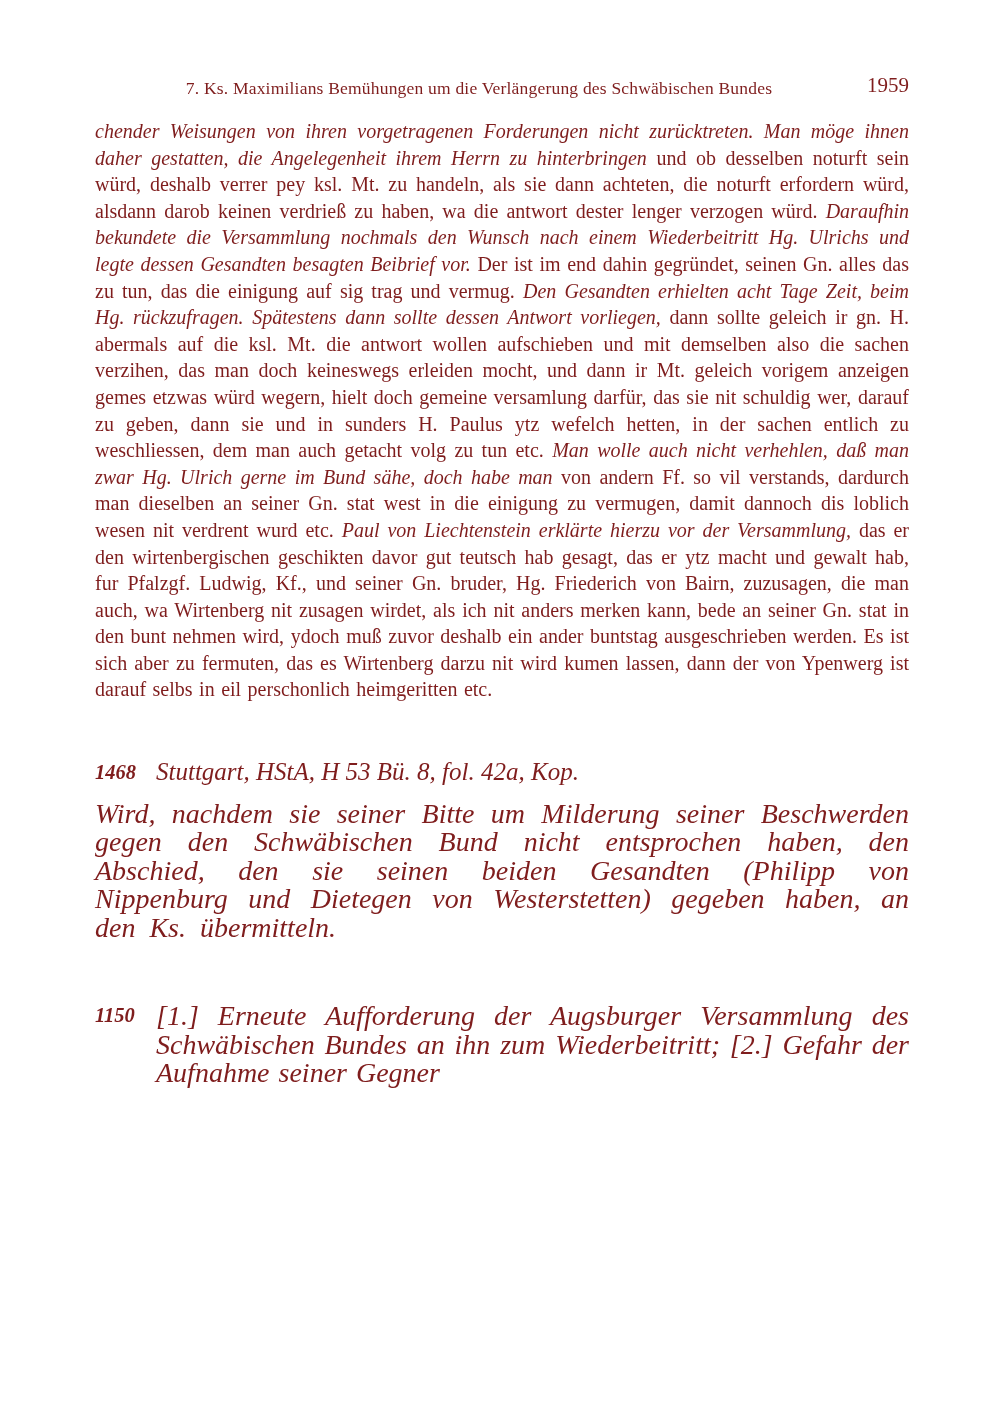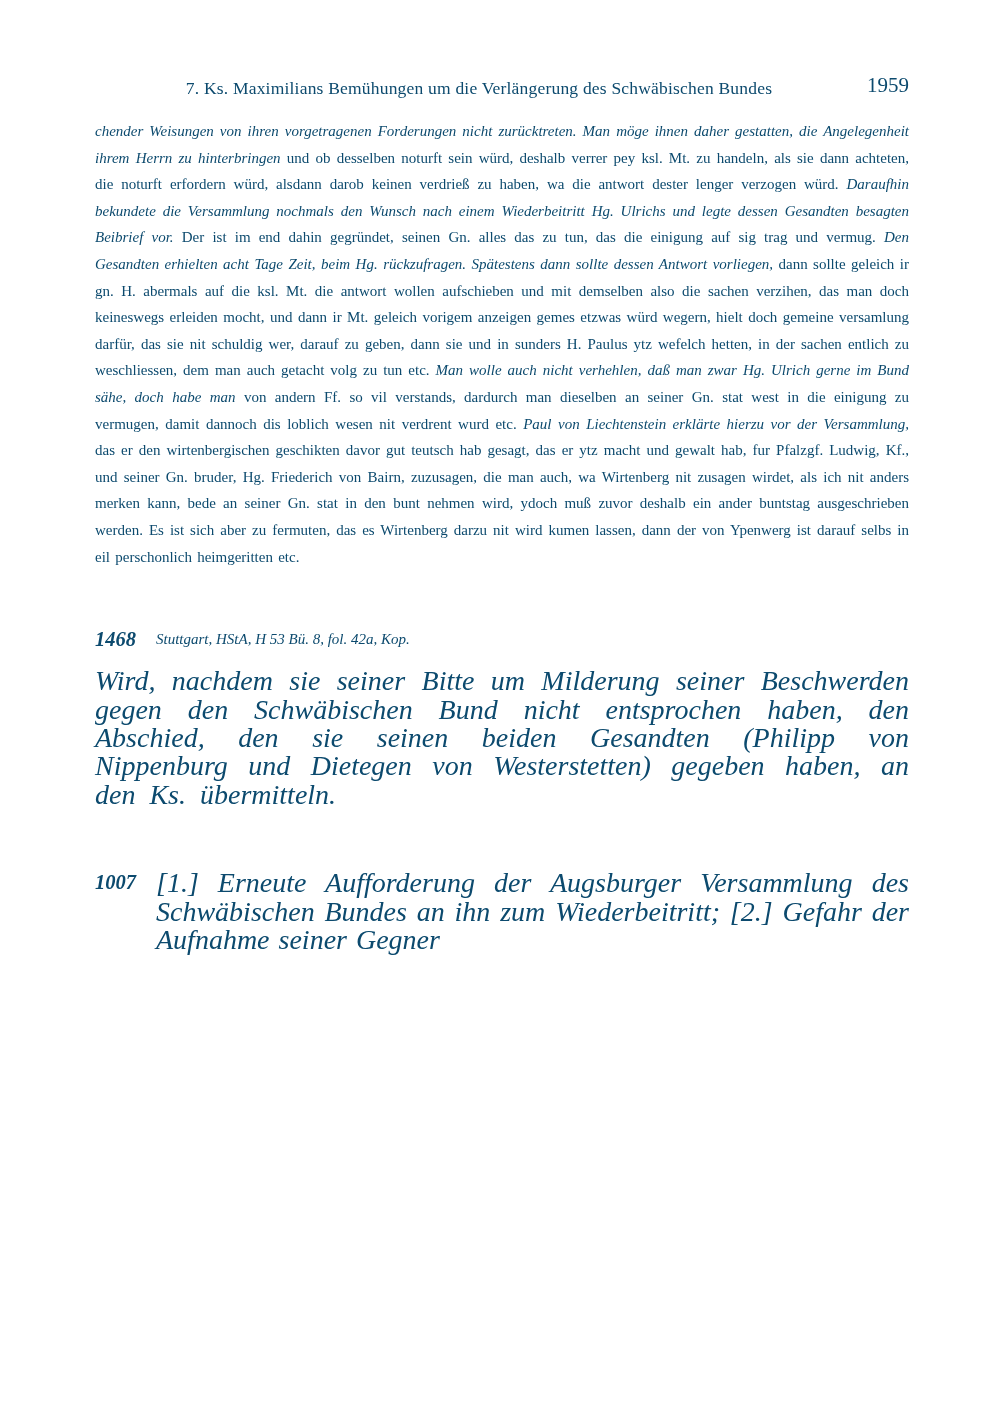--- a/index.html
+++ b/index.html
@@ -2,21 +2,21 @@
 <html lang="de"><head>
 <meta charset="utf-8">
 <style>
   * { margin: 0; padding: 0; box-sizing: border-box; }
   html, body { background: #ffffff; }
   body { width: 1004px; }
   .page {
     width: 1004px;
     height: 1166px;
     background: #ffffff;
-    color: #0c4a6e;
+    color: #7f1d1d;
     font-family: "Liberation Serif", serif;
     padding: 76px 95px 0 95px;
     position: relative;
     overflow: hidden;
   }
   .running-header {
     position: relative;
     height: 28px;
     margin-bottom: 14px;
     font-size: 17.5px;
@@ -28,21 +28,21 @@
     letter-spacing: 0.2px;
     padding-right: 46px;
   }
   .rh-page {
     position: absolute;
     right: 0;
     top: -3px;
     font-size: 21px;
   }
   .body-par {
-    font-size: 15px;
+    font-size: 20px;
     line-height: 26.6px;
     text-align: justify;
     word-spacing: 1.5px;
   }
   .it { font-style: italic; }
   .rm { font-style: normal; }
   .entry { margin-top: 56px; }
   .entry + .entry { margin-top: 60px; }
   .entry-heading {
     position: relative;
@@ -60,21 +60,21 @@
   }
   .date-line {
     margin-top: 13px;
     padding-left: 61px;
     font-size: 19.5px;
     line-height: 26px;
   }
   .source-line {
     margin-top: 19px;
     padding-left: 61px;
-    font-size: 15px;
+    font-size: 25px;
     line-height: 26px;
     font-style: italic;
   }
   .entry-summary {
     margin-top: 15px;
     font-size: 28px;
     line-height: 28.4px;
     font-style: italic;
     text-align: justify;
     word-spacing: 7px;
@@ -97,17 +97,17 @@
 
   <p class="body-par"><span class="it">chender Weisungen von ihren vorgetragenen Forderungen nicht zurücktreten. Man möge ihnen daher gestatten, die Angelegenheit ihrem Herrn zu hinterbringen </span><span class="rm">und ob desselben noturft sein würd, deshalb verrer pey ksl. Mt. zu handeln, als sie dann achteten, die noturft erfordern würd, alsdann darob keinen verdrieß zu haben, wa die antwort dester lenger verzogen würd. </span><span class="it">Daraufhin bekundete die Versammlung nochmals den Wunsch nach einem Wiederbeitritt Hg. Ulrichs und legte dessen Gesandten besagten Beibrief vor. </span><span class="rm">Der ist im end dahin gegründet, seinen Gn. alles das zu tun, das die einigung auf sig trag und vermug. </span><span class="it">Den Gesandten erhielten acht Tage Zeit, beim Hg. rückzufragen. Spätestens dann sollte dessen Antwort vorliegen, </span><span class="rm">dann sollte geleich ir gn. H. abermals auf die ksl. Mt. die antwort wollen aufschieben und mit demselben also die sachen verzihen, das man doch keineswegs erleiden mocht, und dann ir Mt. geleich vorigem anzeigen gemes etzwas würd wegern, hielt doch gemeine versamlung darfür, das sie nit schuldig wer, darauf zu geben, dann sie und in sunders H. Paulus ytz wefelch hetten, in der sachen entlich zu weschliessen, dem man auch getacht volg zu tun etc. </span><span class="it">Man wolle auch nicht verhehlen, daß man zwar Hg. Ulrich gerne im Bund sähe, doch habe man </span><span class="rm">von andern Ff. so vil verstands, dardurch man dieselben an seiner Gn. stat west in die einigung zu vermugen, damit dannoch dis loblich wesen nit verdrent wurd etc. </span><span class="it">Paul von Liechtenstein erklärte hierzu vor der Versammlung, </span><span class="rm">das er den wirtenbergischen geschikten davor gut teutsch hab gesagt, das er ytz macht und gewalt hab, fur Pfalzgf. Ludwig, Kf., und seiner Gn. bruder, Hg. Friederich von Bairn, zuzusagen, die man auch, wa Wirtenberg nit zusagen wirdet, als ich nit anders merken kann, bede an seiner Gn. stat in den bunt nehmen wird, ydoch muß zuvor deshalb ein ander buntstag ausgeschrieben werden. Es ist sich aber zu fermuten, das es Wirtenberg darzu nit wird kumen lassen, dann der von Ypenwerg ist darauf selbs in eil perschonlich heimgeritten etc.</span></p>
 
   <section class="entry">
     <h2 class="entry-heading"><span class="entry-num">1468</span></h2>
     <p class="source-line">Stuttgart, HStA, H 53 Bü. 8, fol. 42a, Kop.</p>
     <p class="entry-summary">Wird, nachdem sie seiner Bitte um Milderung seiner Beschwerden gegen den Schwäbischen Bund nicht entsprochen haben, den Abschied, den sie seinen beiden Gesandten (Philipp von Nippenburg und Dietegen von Westerstetten) gegeben haben, an den Ks. übermitteln.</p>
   </section>
 
   <section class="entry">
-    <h2 class="entry-heading"><span class="entry-num">1007</span></h2>
+    <h2 class="entry-heading"><span class="entry-num">1150</span></h2>
     <p class="entry-summary indented">[1.] Erneute Aufforderung der Augsburger Versammlung des Schwäbischen Bundes an ihn zum Wiederbeitritt; [2.] Gefahr der Aufnahme seiner Gegner</p>
   </section>
 
 </div>
 
 </body></html>

